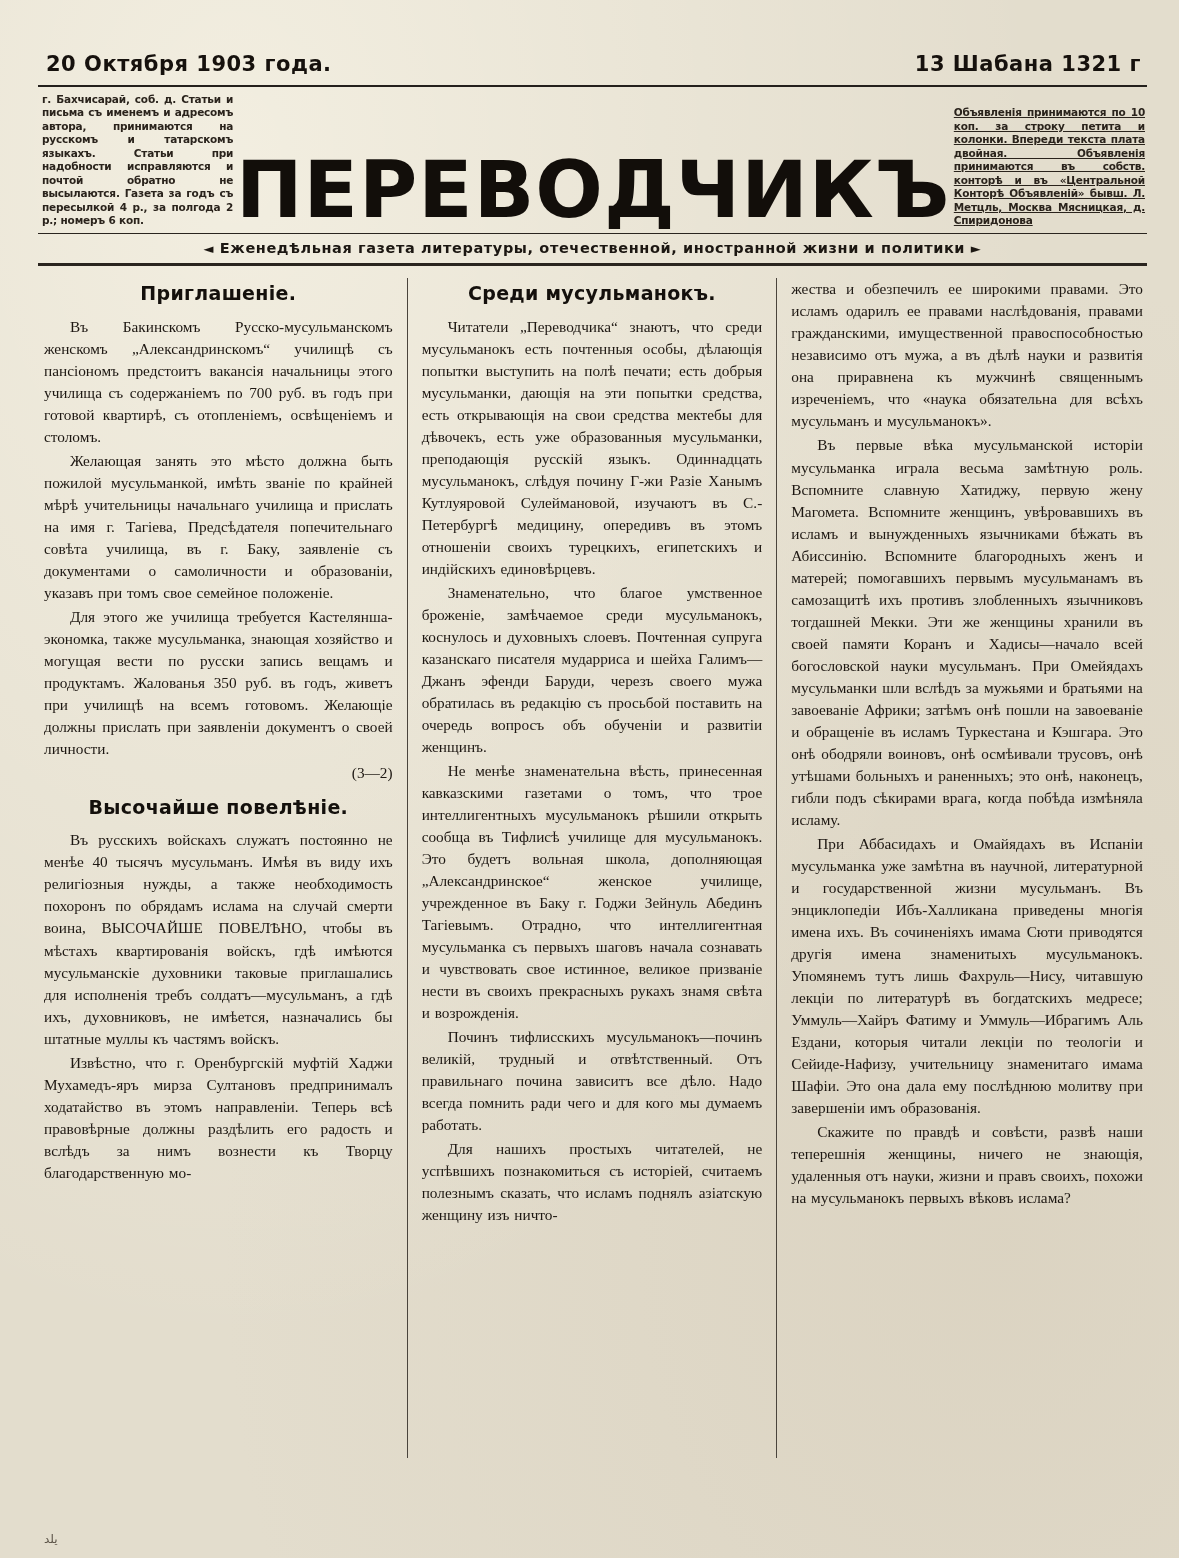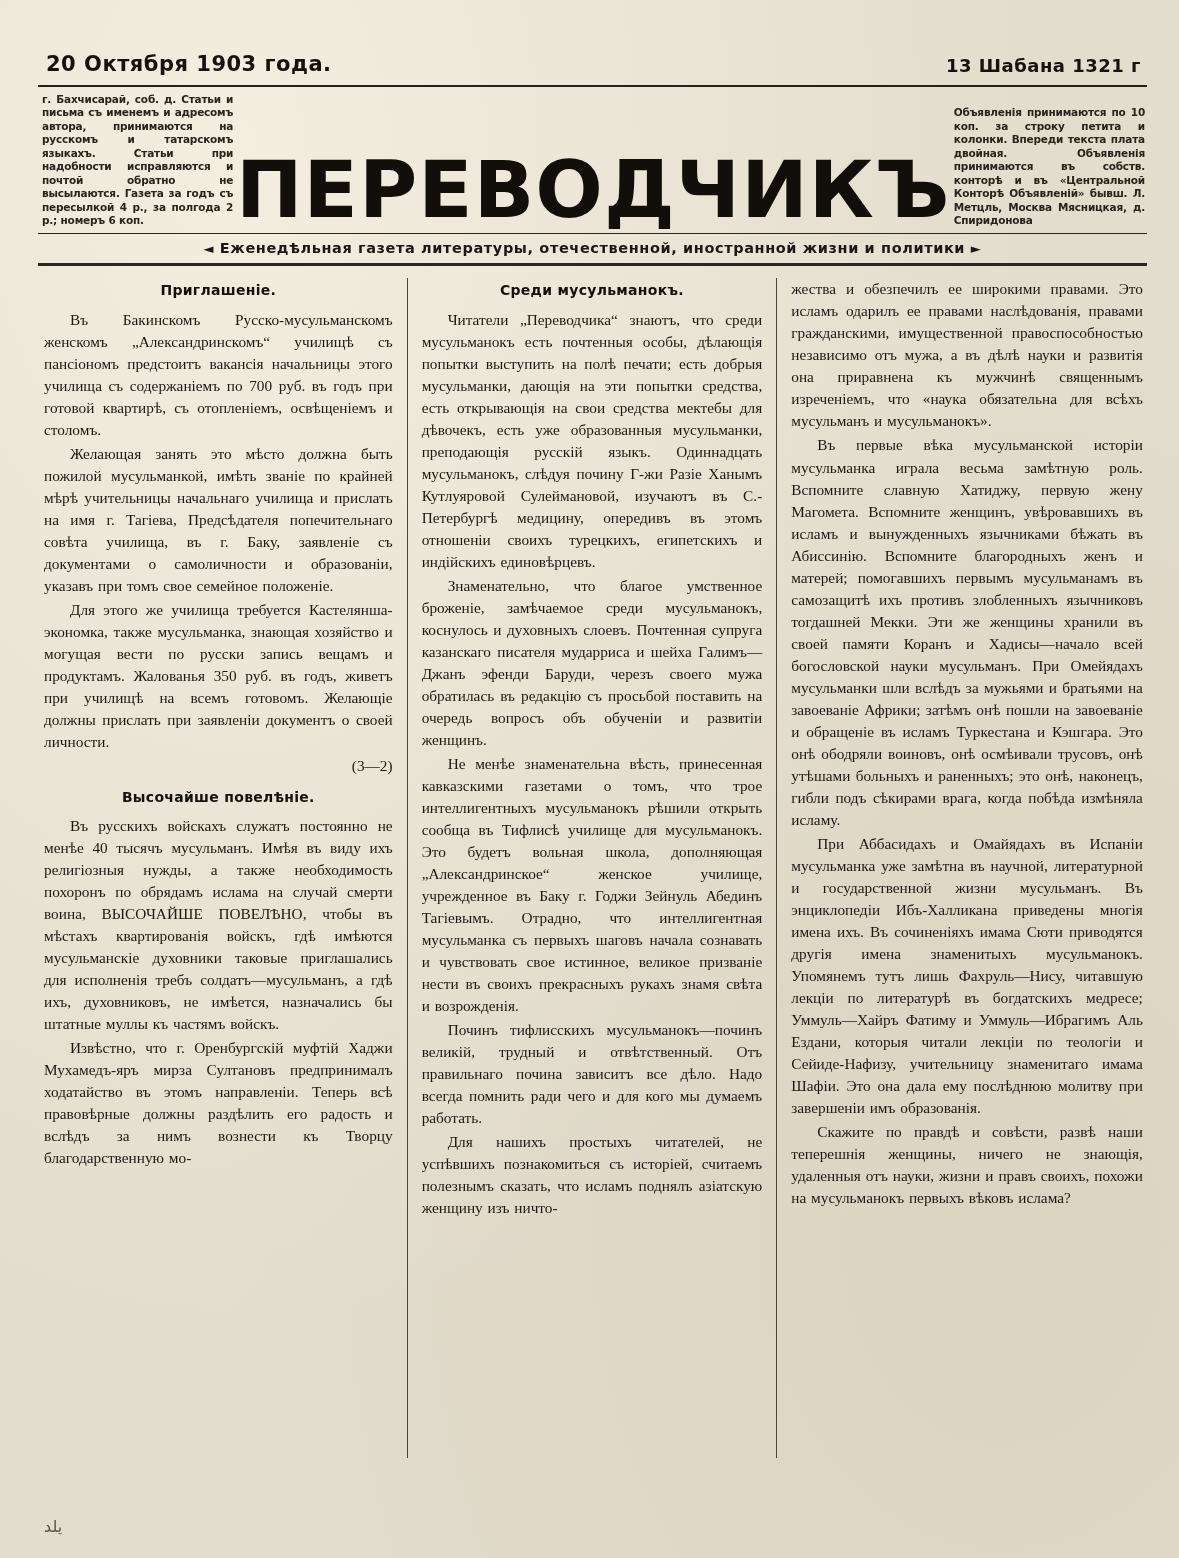--- a/index.html
+++ b/index.html
@@ -43,21 +43,21 @@
   }
   .top-center {
     font-weight: bold;
     font-size: 23px;
     letter-spacing: 0.6px;
     color: #16110d;
     white-space: nowrap;
   }
   .top-date-right {
     font-weight: bold;
-    font-size: 18px;
+    font-size: 21px;
     letter-spacing: 0.5px;
     color: #16110d;
   }
 
   .masthead-rule {
     border-top: 2px solid #24201c;
     margin: 5px 4px 0 4px;
   }
 
   .masthead {
@@ -70,21 +70,21 @@
   .masthead-col {
     width: 205px;
     font-family: "DejaVu Sans", sans-serif;
     font-size: 10.5px;
     line-height: 1.28;
     text-align: justify;
     color: #2a231c;
     font-weight: bold;
     letter-spacing: -0.2px;
   }
-  .masthead-col.right { text-align: justify; }
+  .masthead-col.right { text-align: justify; text-decoration: underline; }
 
   .title-wrap {
     flex: 1;
     text-align: center;
     padding-top: 2px;
   }
   .paper-title {
     font-family: "DejaVu Sans", sans-serif;
     font-weight: bold;
     font-size: 78px;
@@ -136,33 +136,33 @@
   .col p {
     margin: 0 0 2px 0;
     text-indent: 26px;
     word-spacing: 1px;
   }
   .col p.noindent { text-indent: 0; }
 
   h2.headline {
     font-family: "DejaVu Sans", sans-serif;
     font-weight: bold;
-    font-size: 14px;
+    font-size: 19px;
     text-align: center;
     margin: 2px 0 8px 0;
     letter-spacing: 0.3px;
     color: #14100c;
   }
   h2.headline.tight { margin-top: 10px; }
   .right-num { display: block; text-align: right; text-indent: 0; margin-top: 2px; }
   .margin-note {
     position: absolute;
     left: 44px;
-    bottom: 22px;
-    font-size: 16px;
+    bottom: 12px;
+    font-size: 12px;
     color: #5b5347;
     font-family: "DejaVu Sans", sans-serif;
     margin-top: 44px;
   }
 </style>
 </head>
 <body>
 
 <div class="page">
 

